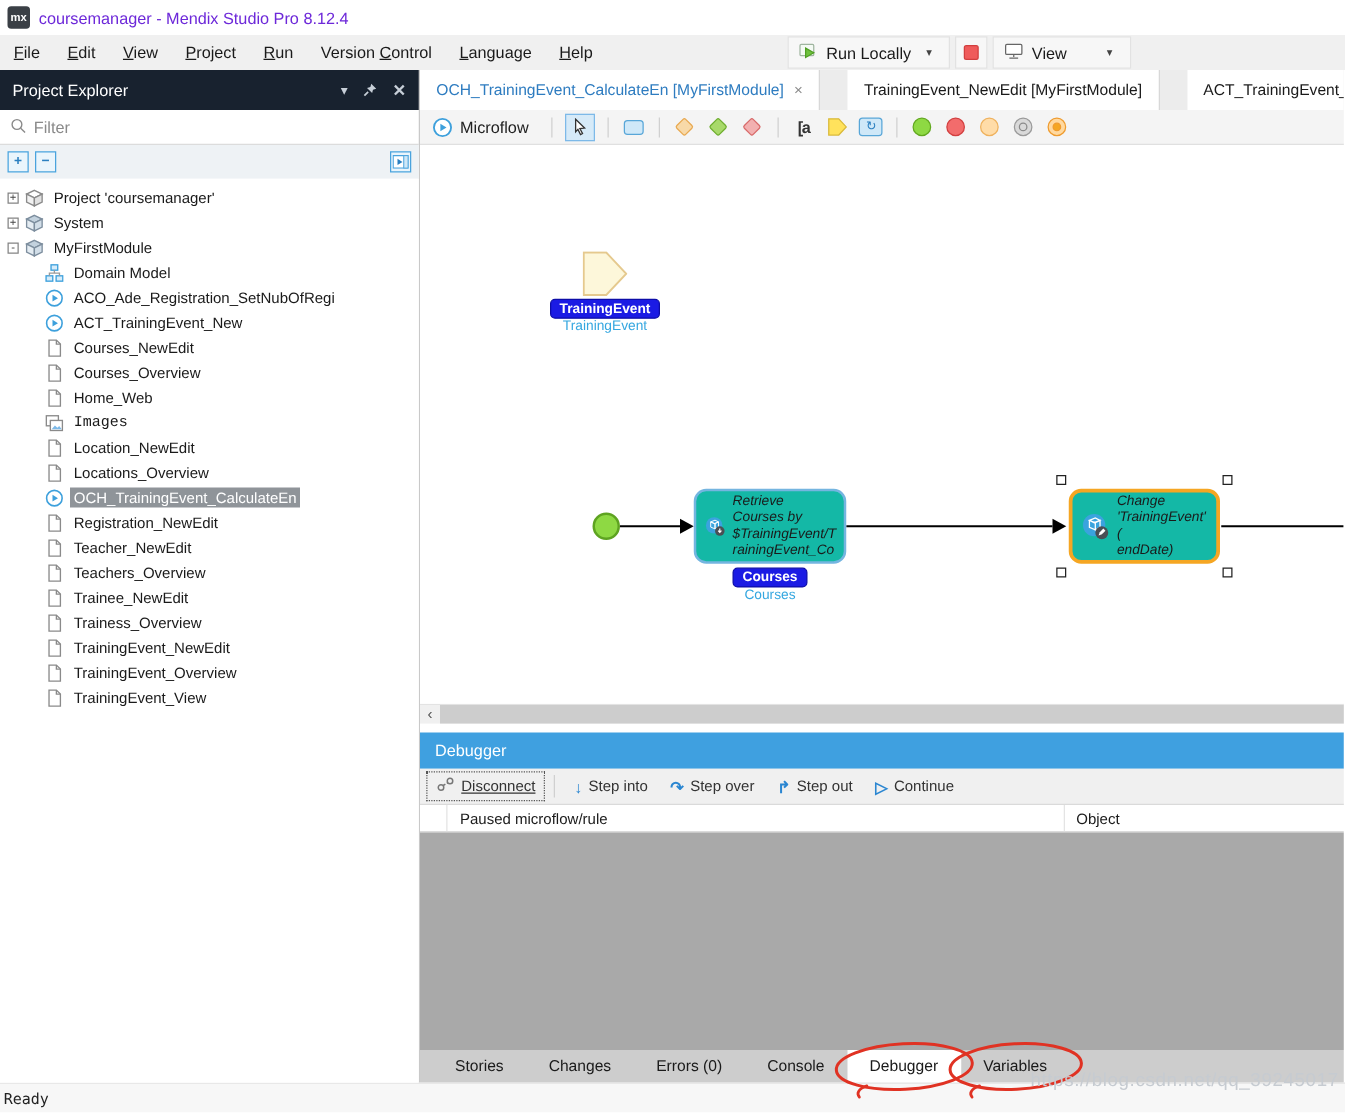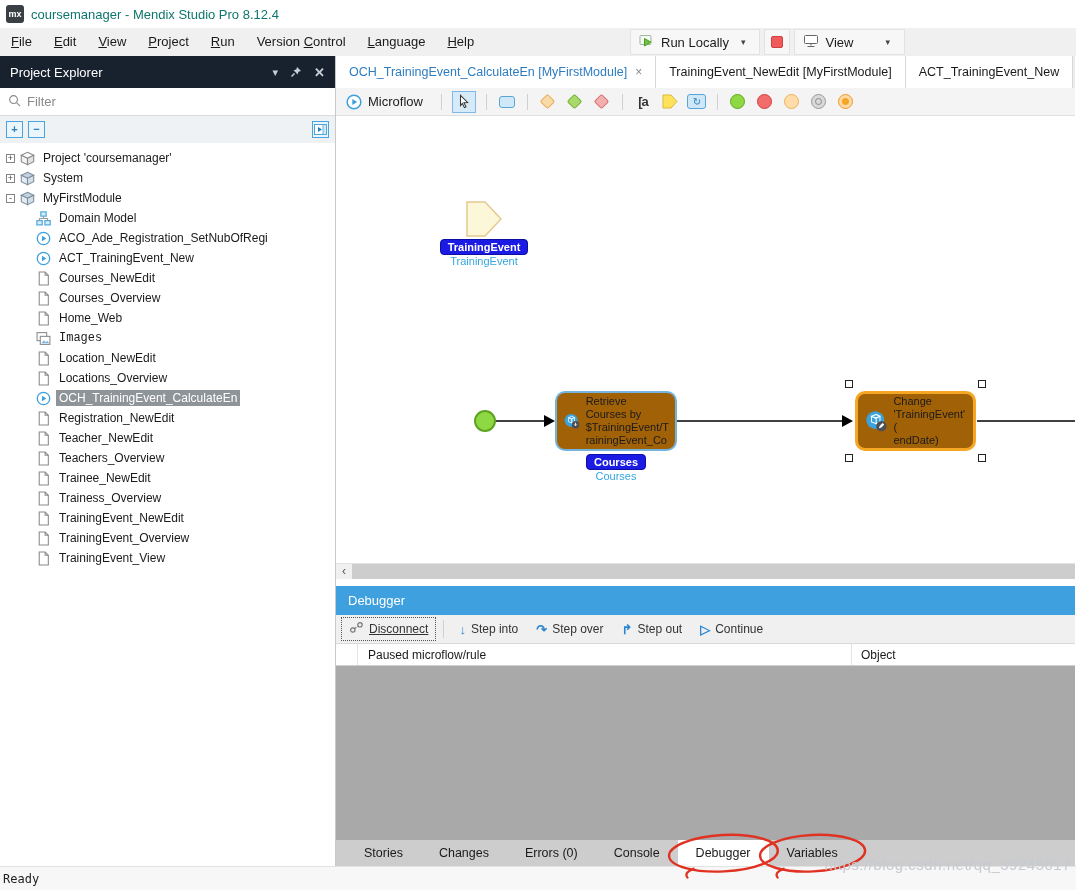--- a/index.html
+++ b/index.html
@@ -3,21 +3,21 @@
 <meta charset="utf-8">
 <style>
   * { margin:0; padding:0; box-sizing:border-box; }
   html,body { width:1076px; height:890px; overflow:hidden; }
   body { font-family:"Liberation Sans", sans-serif; font-size:12px; color:#1a1a1a; background:#fff; }
   .app { position:relative; width:1076px; height:890px; background:#fff; }
 
   
   .titlebar { height:28px; background:#fff; display:flex; align-items:center; padding-left:6px; }
   .mx-logo { width:18px; height:18px; background:#3a3f45; border-radius:3px; color:#fff; font-size:9px; font-weight:bold; display:flex; align-items:center; justify-content:center; margin-right:7px; }
-  .win-title { font-size:13px; color:#0f766e; }
+  .win-title { font-size:13px; color:#6d28d9; }
 
   
   .menubar { height:28px; background:#f0f0f0; display:flex; align-items:center; position:relative; }
   .menu-item { padding:0 11px; font-size:13px; height:28px; line-height:28px; cursor:default; }
   .menu-item u { text-decoration:underline; }
   .run-controls { position:absolute; left:630px; top:0; height:28px; display:flex; align-items:center; gap:4px; }
   .tb-btn { display:flex; align-items:center; gap:6px; height:26px; padding:0 8px; font-size:13px; background:#f7f7f7; border:1px solid #e2e2e2; }
   .tb-caret { font-size:9px; color:#444; padding:0 6px; }
   .stop-btn { width:26px; height:26px; display:flex; align-items:center; justify-content:center; background:#f7f7f7; border:1px solid #e2e2e2; }
   .stop-square { width:12px; height:12px; background:#ef5b5b; border:1px solid #d23f3f; border-radius:2px; }
@@ -38,21 +38,21 @@
   .sq-btn { width:17px; height:17px; border:1px solid #4aa3dd; background:#eaf5fc; color:#2a7fc0; font-size:11px; line-height:15px; text-align:center; font-weight:bold; }
   .pe-toolbar .spacer { flex:1; }
   .pe-tree { flex:1; overflow:hidden; padding-top:5px; background:#fff; }
   .tree-row { height:20px; display:flex; align-items:center; white-space:nowrap; }
   .tree-expander { width:9px; height:9px; border:1px solid #848484; background:#fff; font-size:9px; line-height:7px; text-align:center; color:#444; margin-right:5px; flex:none; }
   .tree-icon { width:15px; height:15px; margin-right:5px; flex:none; display:flex; align-items:center; justify-content:center; }
   .tree-label { font-size:12px; color:#1a1a1a; padding:1px 3px; }
   .tree-row.selected .tree-label { background:#8f9499; color:#fff; }
 
   
-  .doc-tabs { height:32px; background:#ececec; display:flex; align-items:stretch; overflow:hidden; }
+  .doc-tabs { height:32px; background:#ececec; display:flex; align-items:stretch; overflow:hidden;gap:22px; }
   .doc-tab { display:flex; align-items:center; gap:8px; padding:0 13px; background:#fff; border-right:1px solid #d8d8d8; font-size:12.5px; white-space:nowrap; }
   .doc-tab.active { color:#2e7cc0; }
   .doc-tab .close { color:#8a8a8a; font-size:12px; }
 
   
   .mf-toolbar { height:28px; background:#f4f4f4; border-bottom:1px solid #e0e0e0; display:flex; align-items:center; padding:0 10px; gap:7px; }
   .mf-label { font-size:13px; color:#222; margin-right:8px; display:flex; align-items:center; gap:6px; }
   .mf-sep { width:1px; height:16px; background:#d0d0d0; margin:0 3px; }
   .tool { display:flex; align-items:center; justify-content:center; height:22px; min-width:20px; }
   .tool.cursor-sel { border:1px solid #7db9e8; background:#d6eaf8; width:24px; }
@@ -71,21 +71,21 @@
   .circ.orange { background:#ffd9a0; border:1.5px solid #ef9b2e; }
   .circ .inner { width:7px; height:7px; border-radius:50%; border:1.5px solid #8a8a8a; }
   .circ.orange .inner { border-color:#ef9b2e; background:#f5a623; }
 
   
   .canvas { position:relative; height:447px; background:#fff; overflow:hidden; }
   .canvas svg.flow-lines { position:absolute; left:0; top:0; }
   .node { position:absolute; }
   .blue-badge { background:#1b1be4; border:1px solid #0d0da8; color:#fff; font-weight:bold; font-size:11px; border-radius:4px; padding:1px 7px; display:inline-block; }
   .node-caption { color:#35a7e0; font-size:11px; text-align:center; }
-  .activity-box { position:absolute; background:#a16207; border:2px solid #74b5e0; border-radius:10px; display:flex; align-items:center; padding:4px 6px 4px 6px; gap:5px; }
+  .activity-box { position:absolute; background:#14b8a6; border:2px solid #74b5e0; border-radius:10px; display:flex; align-items:center; padding:4px 6px 4px 6px; gap:5px;font-style:italic; }
   .activity-box.selected { border:3px solid #f5a623; }
   .activity-text { font-size:11px; line-height:13px; color:#1a1a1a; white-space:pre-line; }
   .handle { position:absolute; width:8px; height:8px; background:#fff; border:1px solid #222; }
   .center-col { position:absolute; text-align:center; }
 
   
   .hscroll { height:16px; background:#f0f0f0; border-top:1px solid #e3e3e3; display:flex; }
   .hscroll .sbtn { width:16px; height:15px; color:#555; font-size:12px; line-height:14px; text-align:center; }
   .hscroll .thumb { flex:1; background:#cdcdcd; }
 

